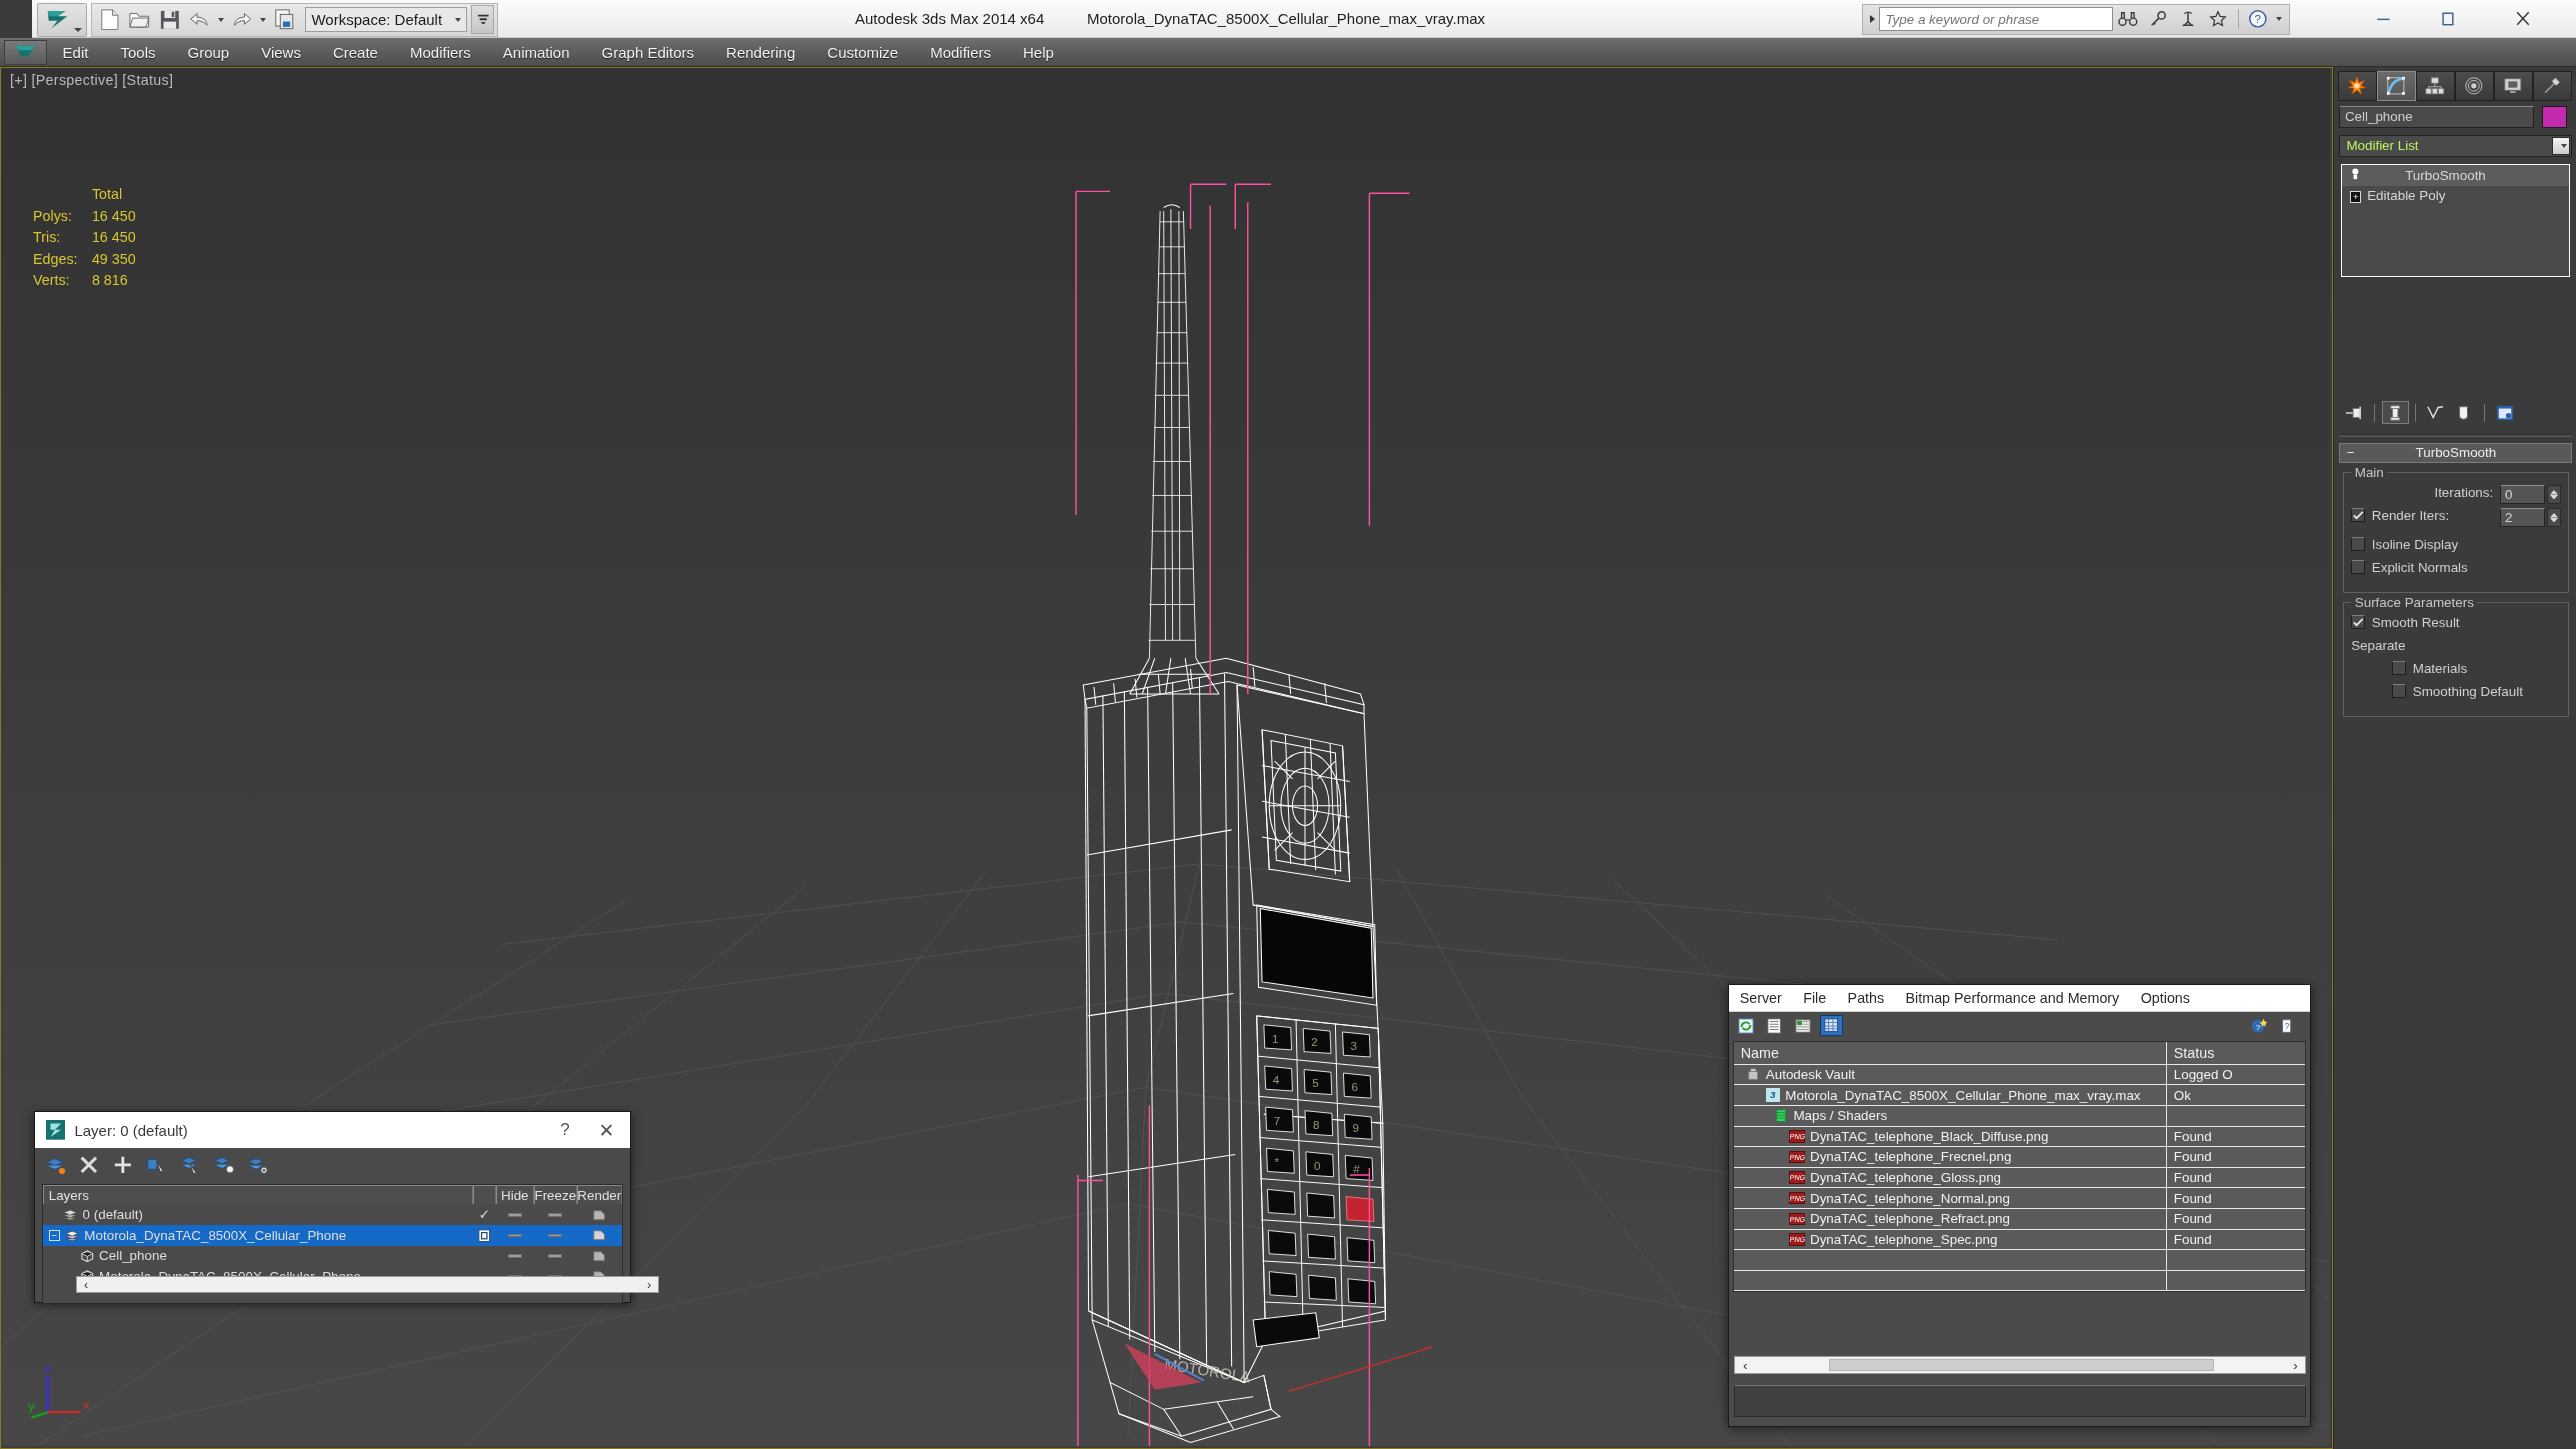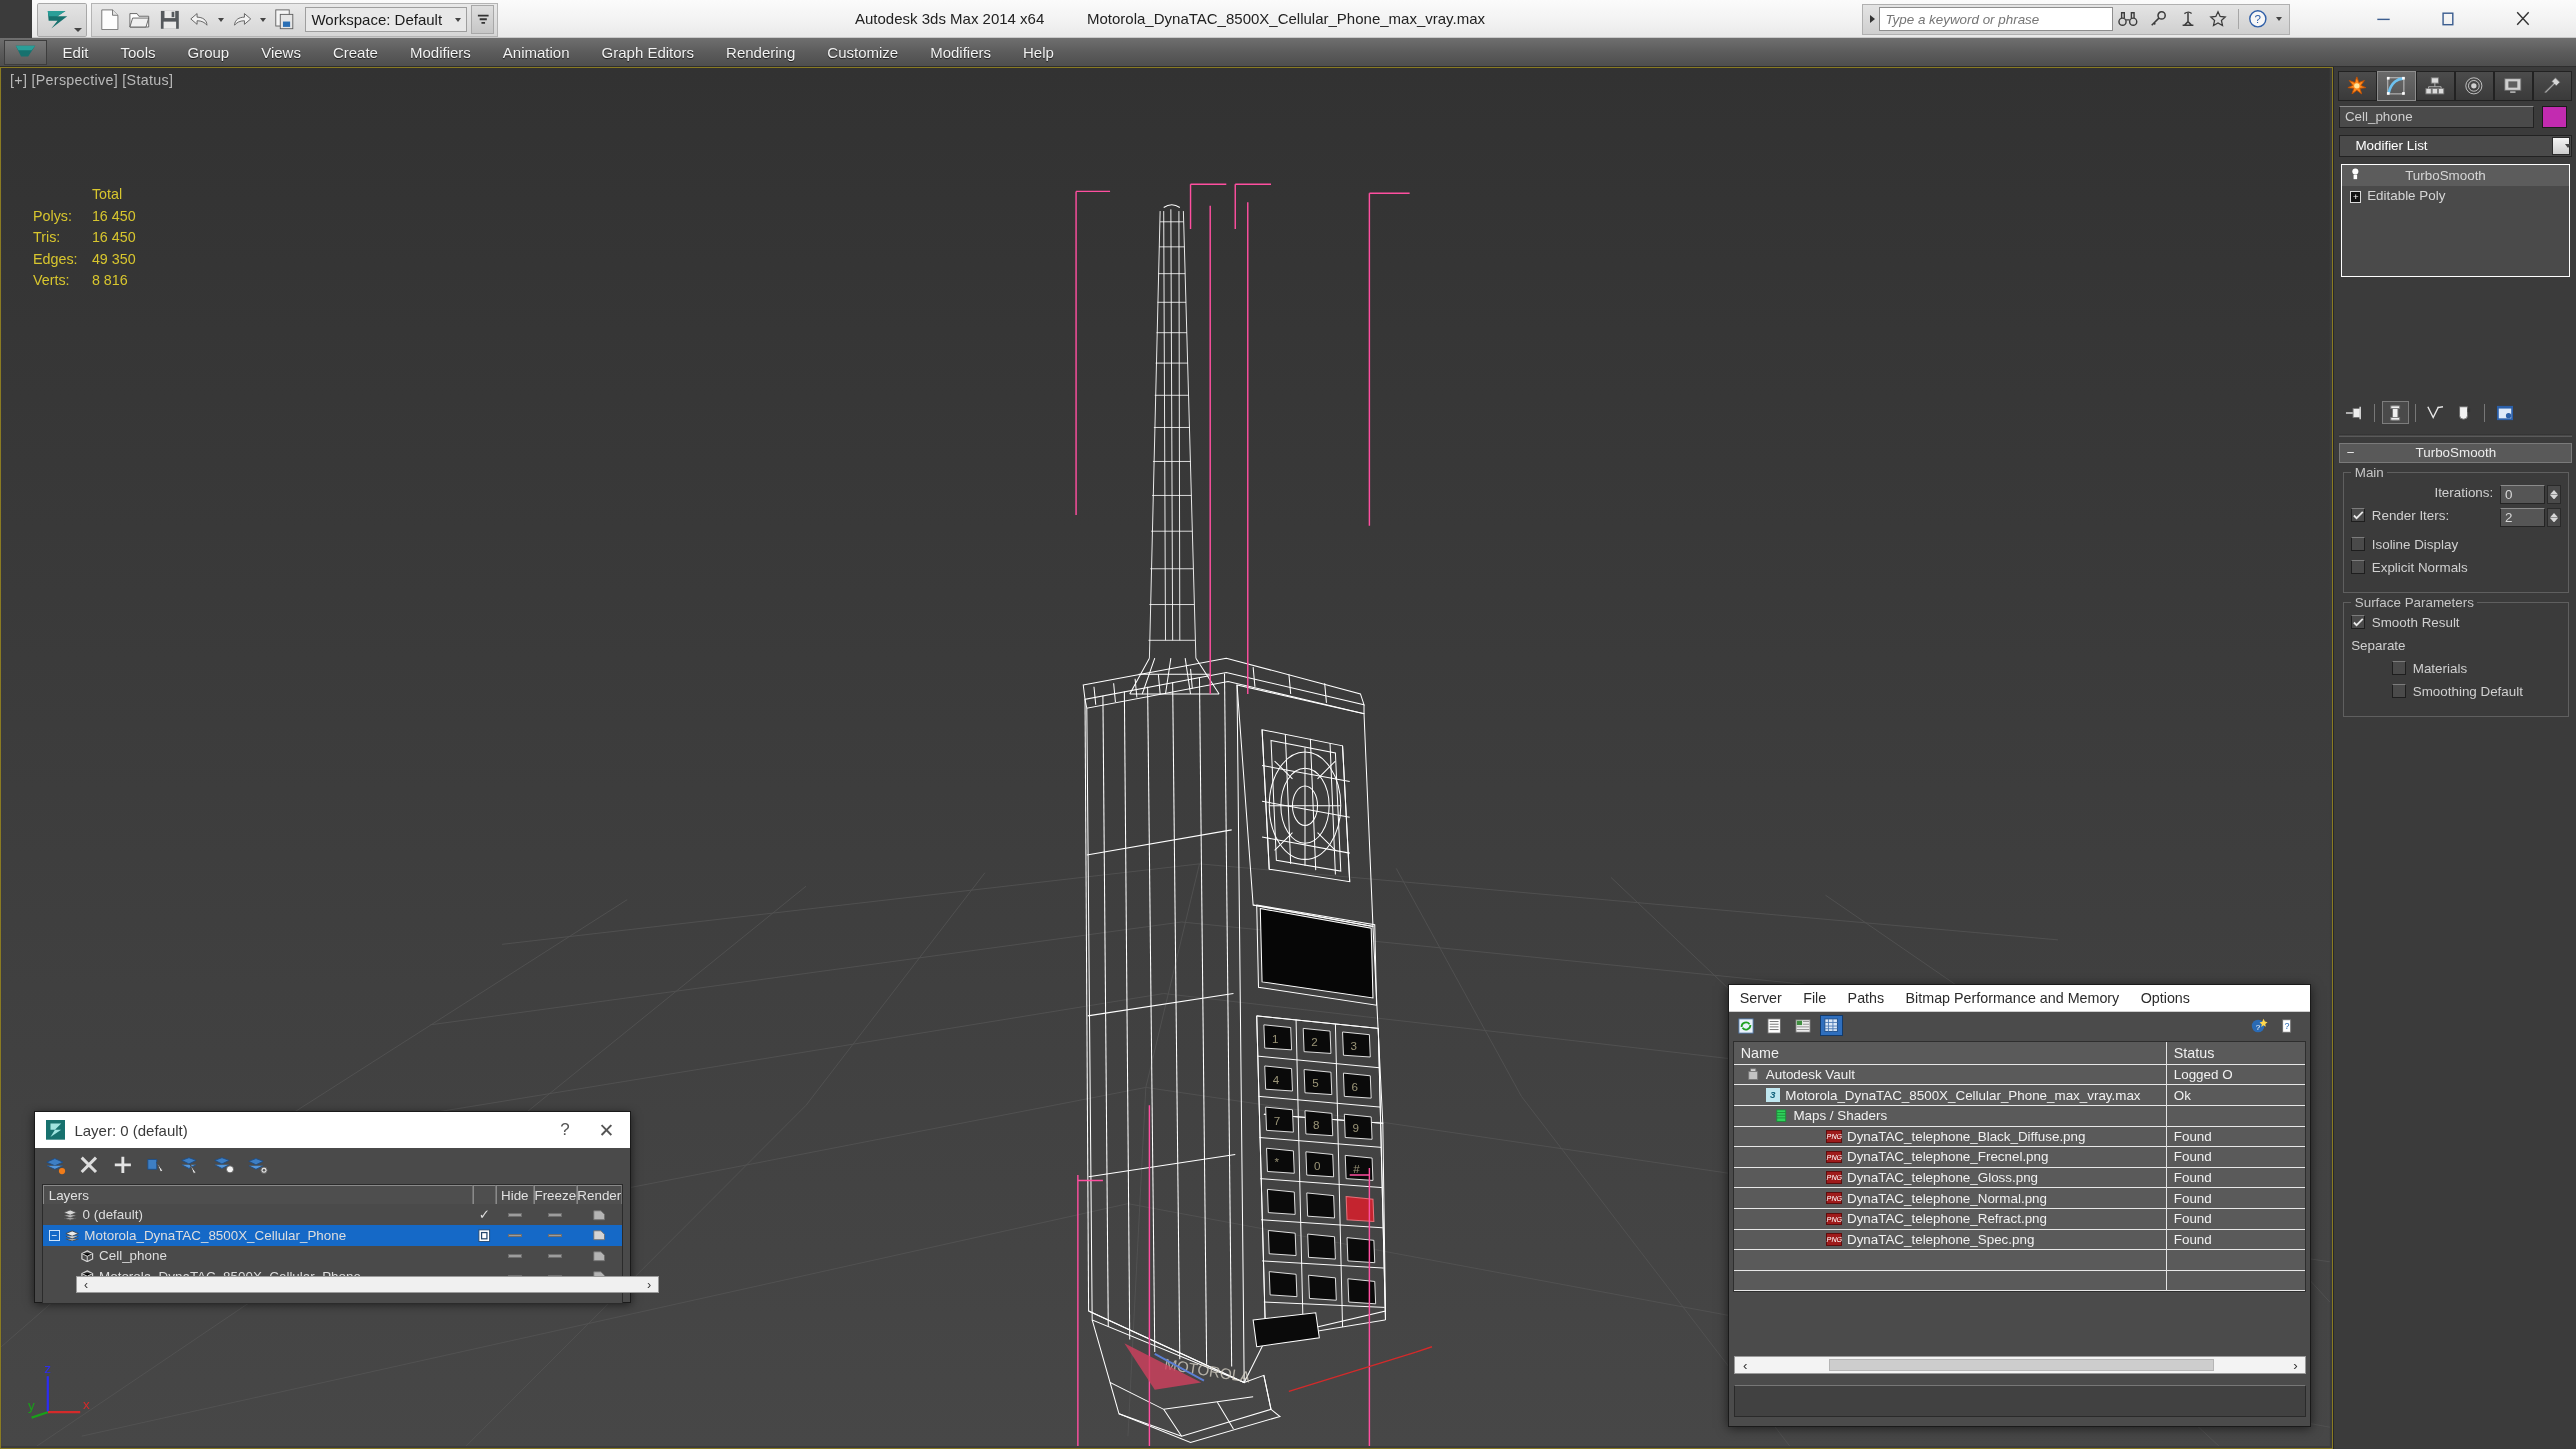--- a/index.html
+++ b/index.html
@@ -68,21 +68,21 @@
   #cp-tabs{ position:absolute; left:3.6px; top:3.6px; width:236px; height:30px; display:flex; }
   .cptab{ width:39px; height:30px; display:flex;align-items:center;justify-content:center;
      background:linear-gradient(to bottom,#4c4c4c,#3a3a3a); border:0.9px solid #222; }
   .cptab.active{ background:linear-gradient(to bottom,#6a6a6a,#545454); border-color:#8d8d8d; }
   #cp-namerow{ position:absolute; left:5.4px; top:39px; width:233px; height:21.5px; display:flex; align-items:center;}
   #cp-name{ width:195px; height:21.5px; background:#4a4a4a; border:0.9px solid #222; border-top-color:#8b8b8b;
      font-size:13.4px; color:#cfcfcf; padding:0 4.5px; line-height:19.7px; }
   #cp-color{ width:25px; height:21.5px; margin-left:7.2px; border:0.9px solid #1b1b1b; }
   #cp-modlist{ position:absolute; left:5.4px; top:68px; width:233px; height:21.5px; background:#4a4a4a;
      border:0.9px solid #222; display:flex; align-items:center; justify-content:space-between; }
-  #cp-modlist span{ font-size:13.4px; color:#ffffff; padding-left:15px; }
+  #cp-modlist span{ font-size:13.4px; color:#bef264; padding-left:6px; }
   #cp-modlist .dd{ width:18px;height:18px;margin-right:1.8px;background:linear-gradient(to bottom,#f4f4f4,#cdcdcd);
      border:0.9px solid #2a2a2a; display:flex; align-items:center; justify-content:center;}
   #cp-stack{ position:absolute; left:7.2px; top:97px; width:229px; height:113px; background:#4a4a4a;
      border:0.9px solid #fff; overflow:hidden; }
   .stackrow{ height:20.6px; display:flex; align-items:center; font-size:13.4px; color:#d6d6d6; padding-left:5.4px; }
   .stackrow.sel{ background:#5c5c5c; }
   .stackrow .ic{ width:16px; display:inline-block; text-align:center; margin-right:3.6px; }
   .plusbox{ display:inline-block; width:11.6px;height:11.6px;background:#111;color:#fff;font-size:9.8px;
      line-height:10.7px; text-align:center; border:0.9px solid #dadada; }
   #cp-stackbtns{ position:absolute; left:7.2px; top:333px; width:229px; height:25px; display:flex;
@@ -159,21 +159,21 @@
   #asset-head .c.name{ width:433px; border-right:0.9px solid #e3e3e3; }
   #asset-head .c.status{ flex:1; }
   .arow{ display:flex; height:20.6px; align-items:center; border-bottom:0.9px solid #e8e8e8; }
   .arow .n{ width:433px; display:flex; align-items:center; font-size:13.4px; color:#f1f1f1;
      border-right:0.9px solid #e3e3e3; overflow:hidden; white-space:nowrap; height:20.6px; }
   .arow .s{ flex:1; font-size:13.4px; color:#f1f1f1; padding-left:7.2px; white-space:nowrap; overflow:hidden; }
   .arow .blank{ height:20.6px; }
   .ind0{ padding-left:12.5px; } .ind1{ padding-left:32px; } .ind2{ padding-left:41px; } .ind3{ padding-left:55px; }
   .tag{ display:inline-block; width:16px;height:12.5px;background:#9e1b1b;color:#fff;font-size:7.2px;
      line-height:12.5px;text-align:center;border:0.9px solid #5e0d0d;margin-right:5.4px;flex:none;
-     font-family:"Liberation Sans",sans-serif;margin-left:37px; }
+     font-family:"Liberation Sans",sans-serif; }
   .maxtag{ display:inline-block;width:14.3px;height:14.3px;background:#bfe6ef;color:#11607a;font-size:9.8px;
      line-height:14.3px;text-align:center;margin-right:5.4px;flex:none;font-weight:bold;}
   #asset-hscroll{ position:absolute; left:5.4px; bottom:52px; width:572px; height:18px; background:#f3f3f3;
      border:0.9px solid #9a9a9a; display:flex; align-items:center; justify-content:space-between;}
   #asset-hscroll .ar{ width:19.7px;text-align:center;font-size:13.4px;color:#333;}
   #asset-hscroll .th{ height:12.5px; background:#cdcdcd; border:0.9px solid #b5b5b5; width:385px; margin-left:1.8px;}
   #asset-status{ position:absolute; left:5.4px; bottom:9px; width:572px; height:32px; background:#414141;
      border:0.9px solid #2a2a2a; border-top-color:#777; }
 </style>
 </head>

